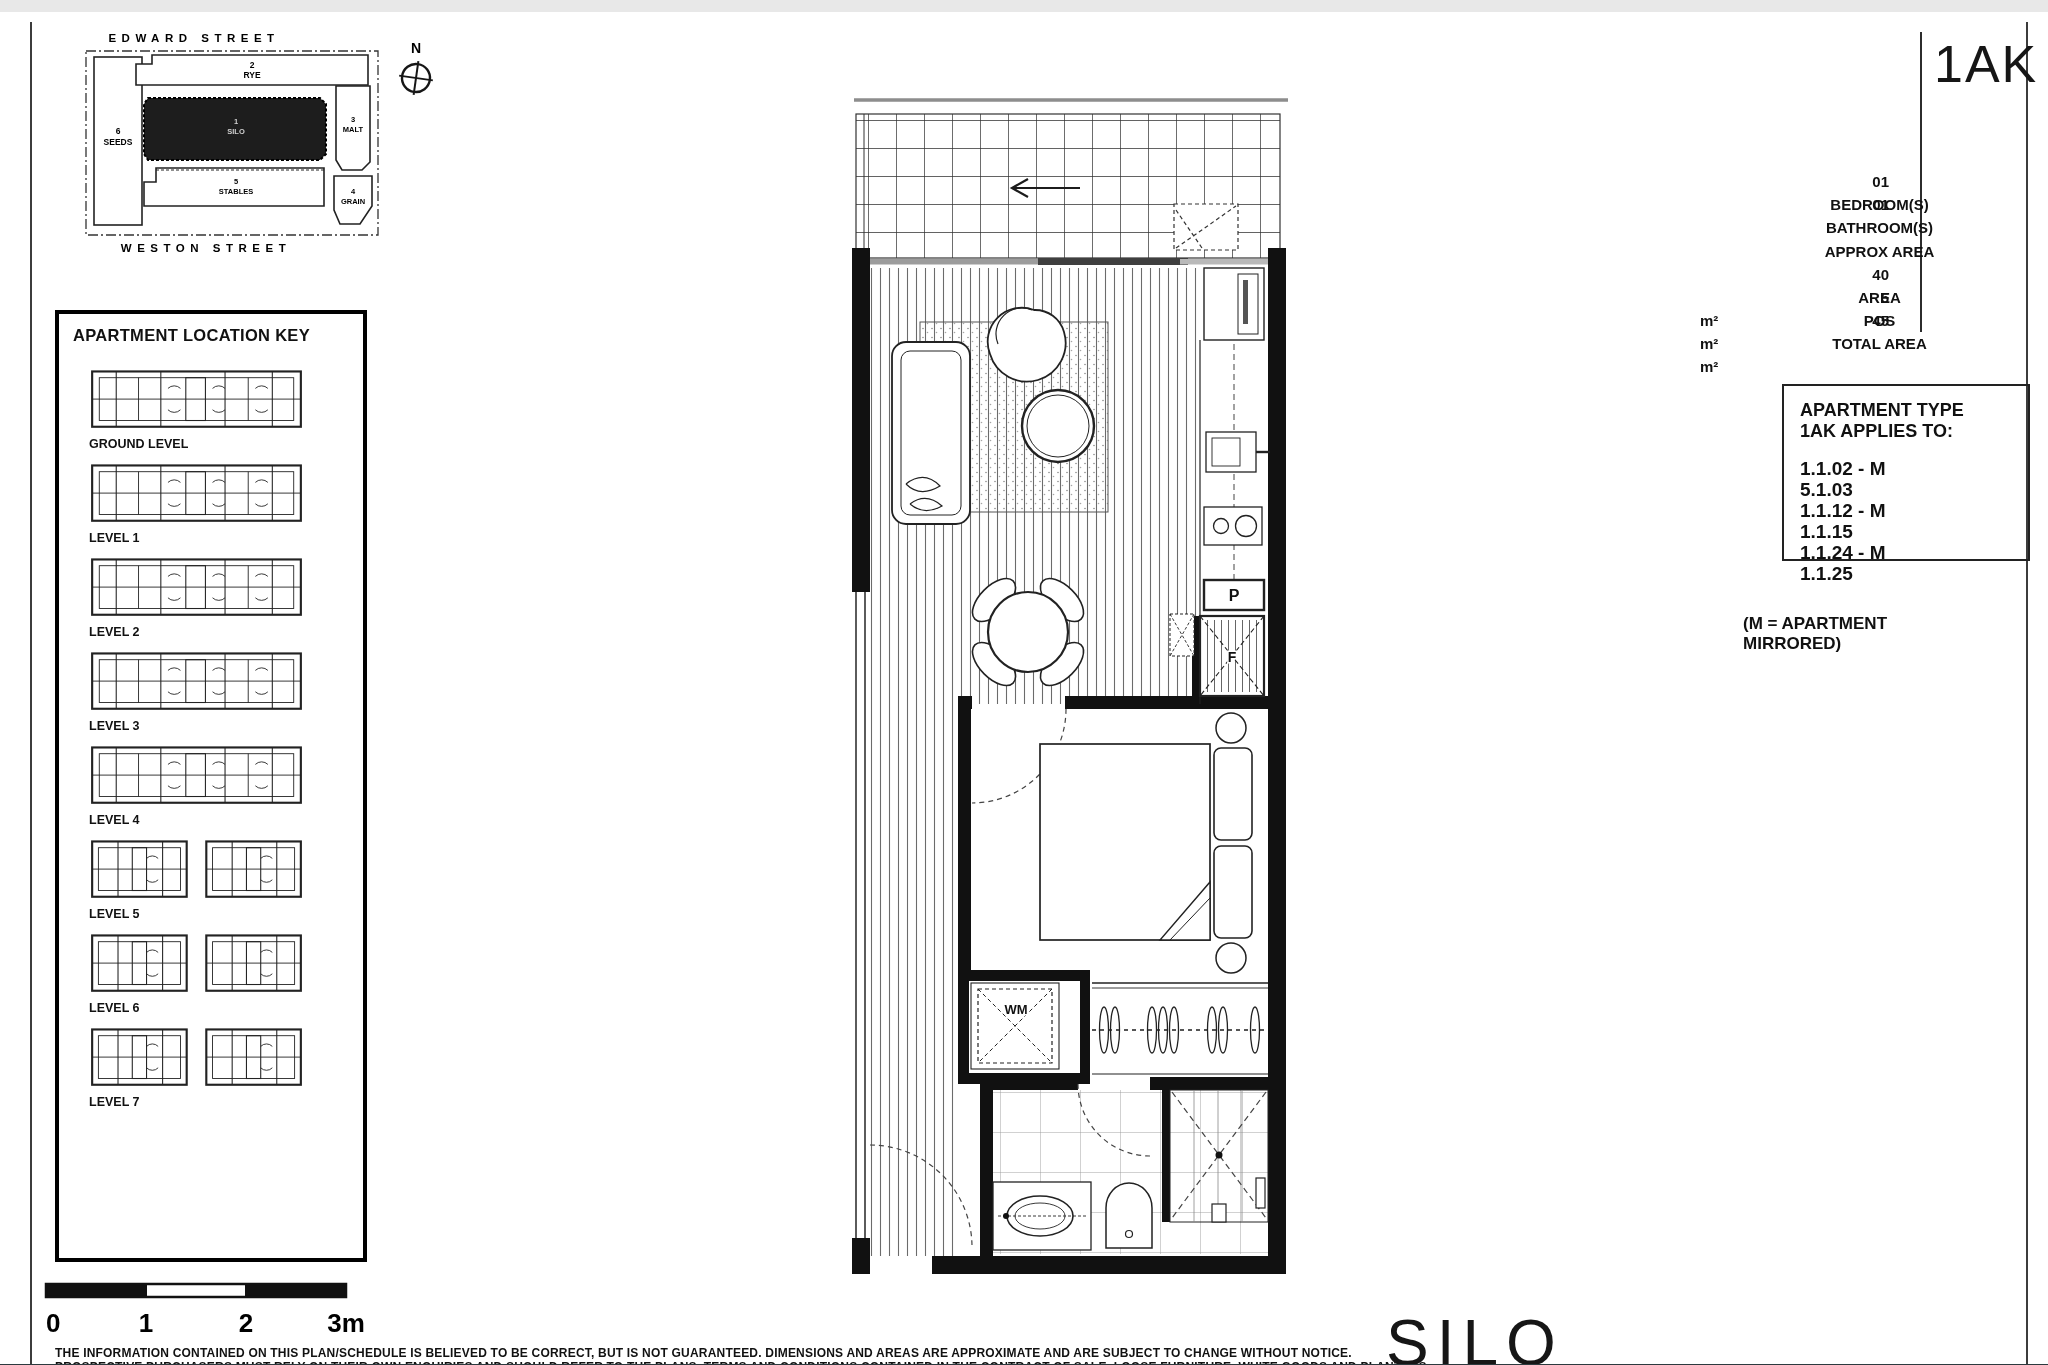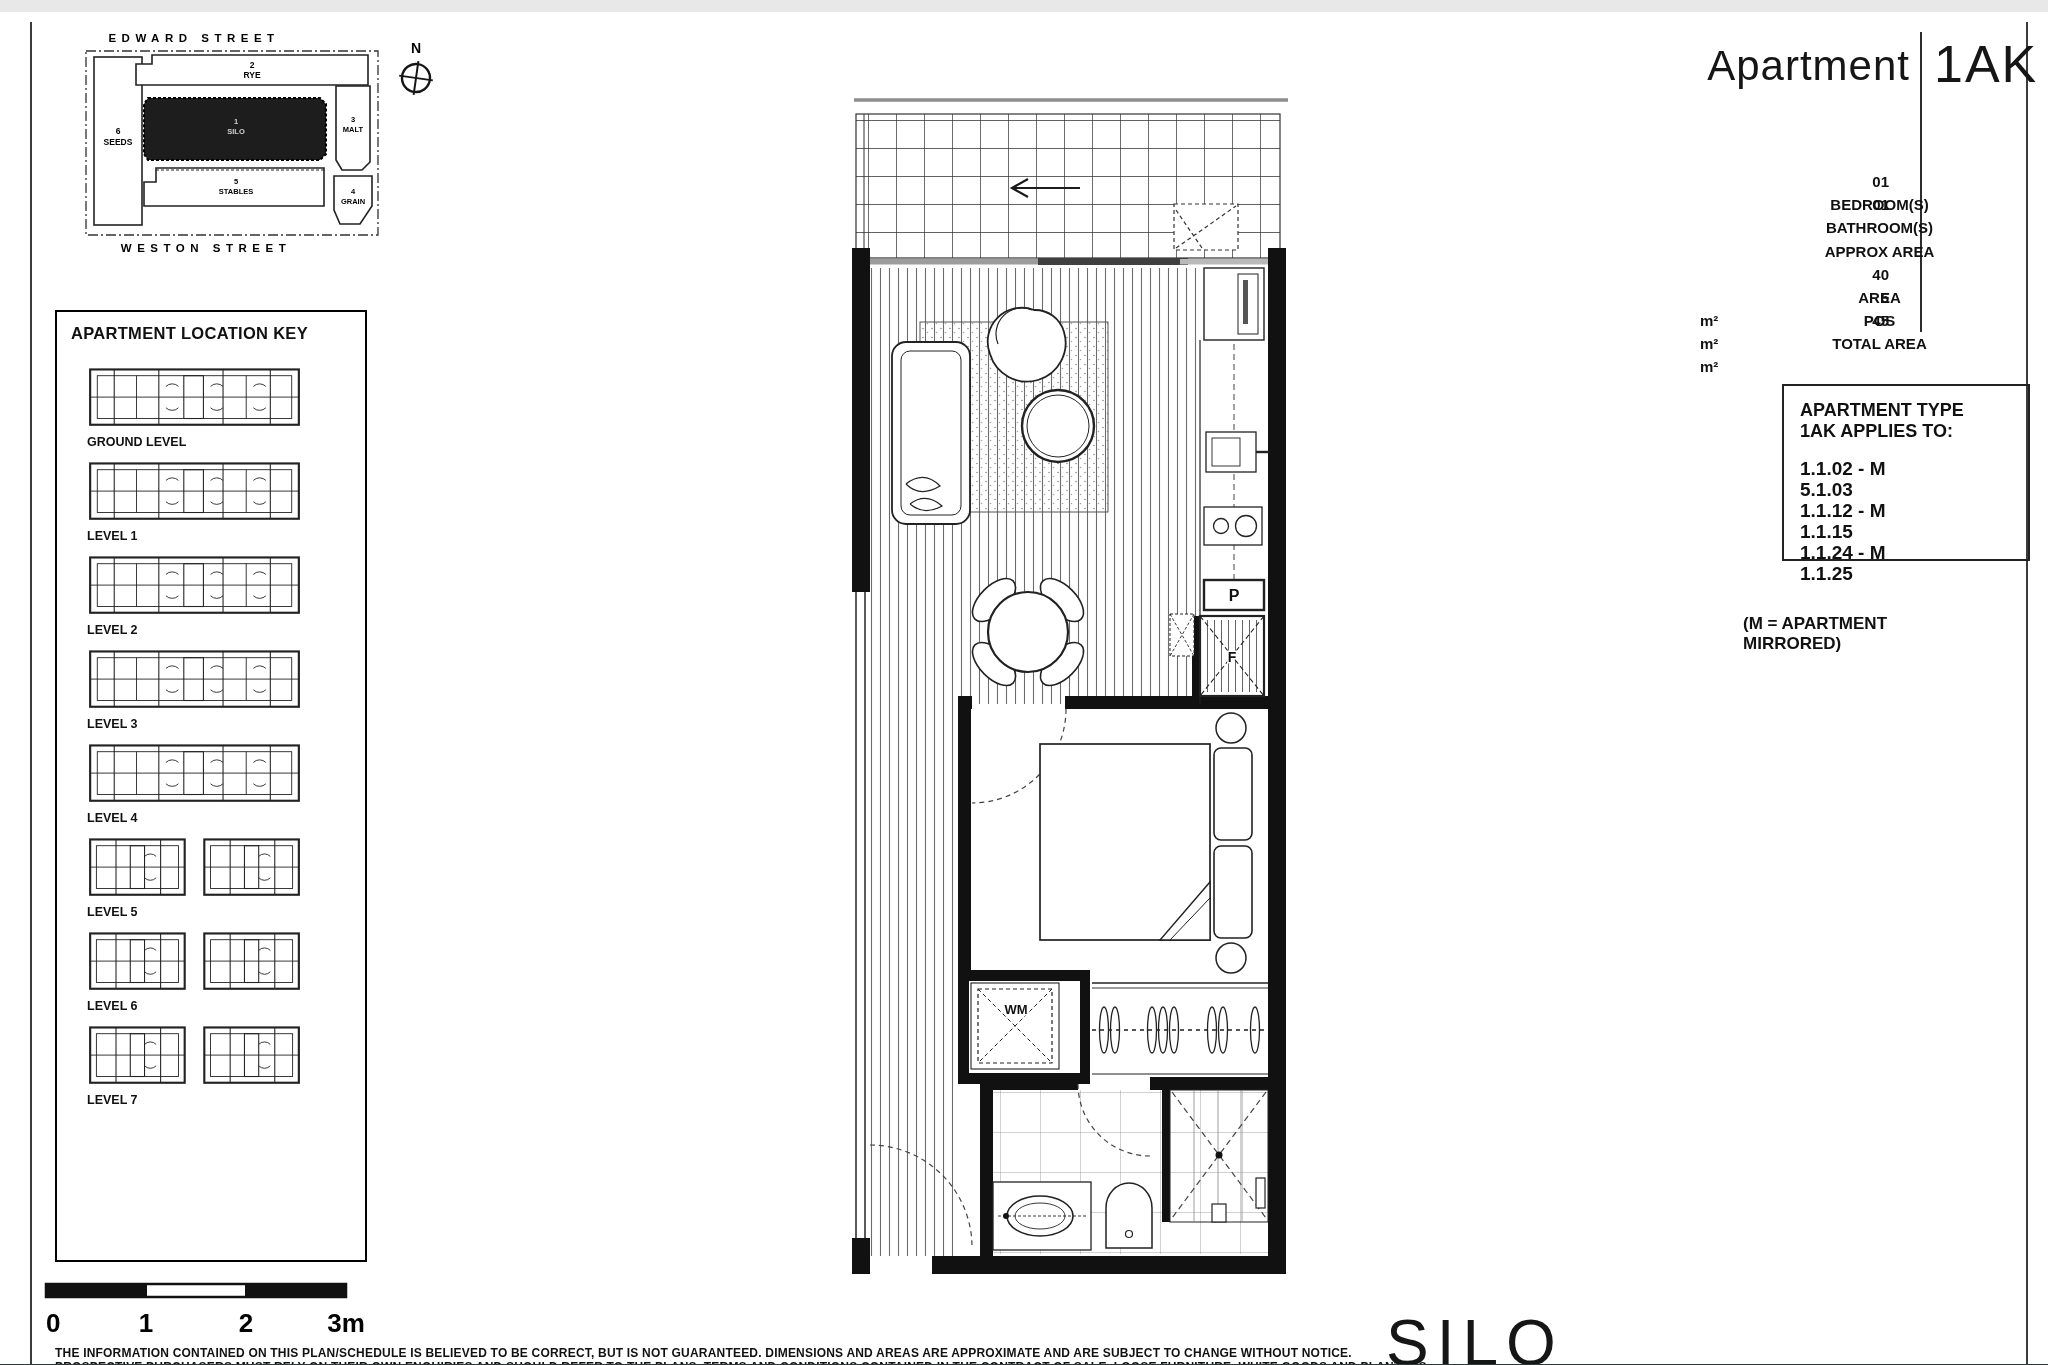--- a/index.html
+++ b/index.html
@@ -18,21 +18,21 @@
   .stat-row .lbl{flex:1;text-align:center;padding-left:14px;}
   .stat-row .unit{width:44px;text-align:left;}
   .stat-gap{height:24px;}
   
   .applies-box{position:absolute;left:1782px;top:372px;width:248px;height:177px;border:2px solid #222;
                padding:14px 0 0 16px;box-sizing:border-box;}
   .applies-title{font-size:18px;font-weight:bold;line-height:21px;}
   .applies-list{margin-top:16px;font-size:19px;font-weight:bold;line-height:21px;}
   .mirror-note{position:absolute;left:1743px;top:602px;font-size:17px;font-weight:bold;line-height:20px;}
   
-  .loc-key{position:absolute;left:55px;top:298px;width:312px;height:952px;border:2px solid #000000;box-sizing:border-box;}
+  .loc-key{position:absolute;left:55px;top:298px;width:312px;height:952px;border:4px solid #000000;box-sizing:border-box;}
   .loc-title{margin:12px 0 0 14px;font-size:16.5px;font-weight:bold;letter-spacing:.3px;}
   .level-row{margin:10px 0 0 30px;}
   .level-row svg{display:block;width:215px;height:66px;}
   .level-label{margin:4px 0 9px 0;font-size:12.5px;font-weight:bold;}
   
   .site-map{position:absolute;left:36px;top:12px;width:360px;height:240px;}
   .compass{position:absolute;left:392px;top:26px;width:48px;height:66px;}
   
   .scale-bar{position:absolute;left:42px;top:1258px;width:330px;height:80px;}
   
@@ -376,21 +376,20 @@
         <path d="M332 1000 L426 1126 M426 1000 L332 1126" stroke-width="1.2" stroke-dasharray="6 4" stroke="#444"></path>
         <circle cx="379" cy="1063" r="3.5" fill="#111" stroke="none"></circle>
         <rect x="372" y="1112" width="14" height="18" stroke-width="1.2"></rect>
         <rect x="416" y="1086" width="9" height="30" stroke-width="1.2"></rect>
       </g>
     </g>
 
     <path d="M30 1053 A 102 102 0 0 1 132 1155" fill="none" stroke="#444" stroke-width="1.2" stroke-dasharray="5 4"></path>
   </svg>
 
-  <div class="apt-title">Apartment</div>
   <div class="vrule"></div>
   <div class="apt-code">1AK</div>
 
   <div class="stats">
     <div class="stat-row">
       <span class="val">01</span>
       <span class="lbl">BEDROOM(S)</span>
       <span class="unit"></span>
     </div>
     <div class="stat-row">

